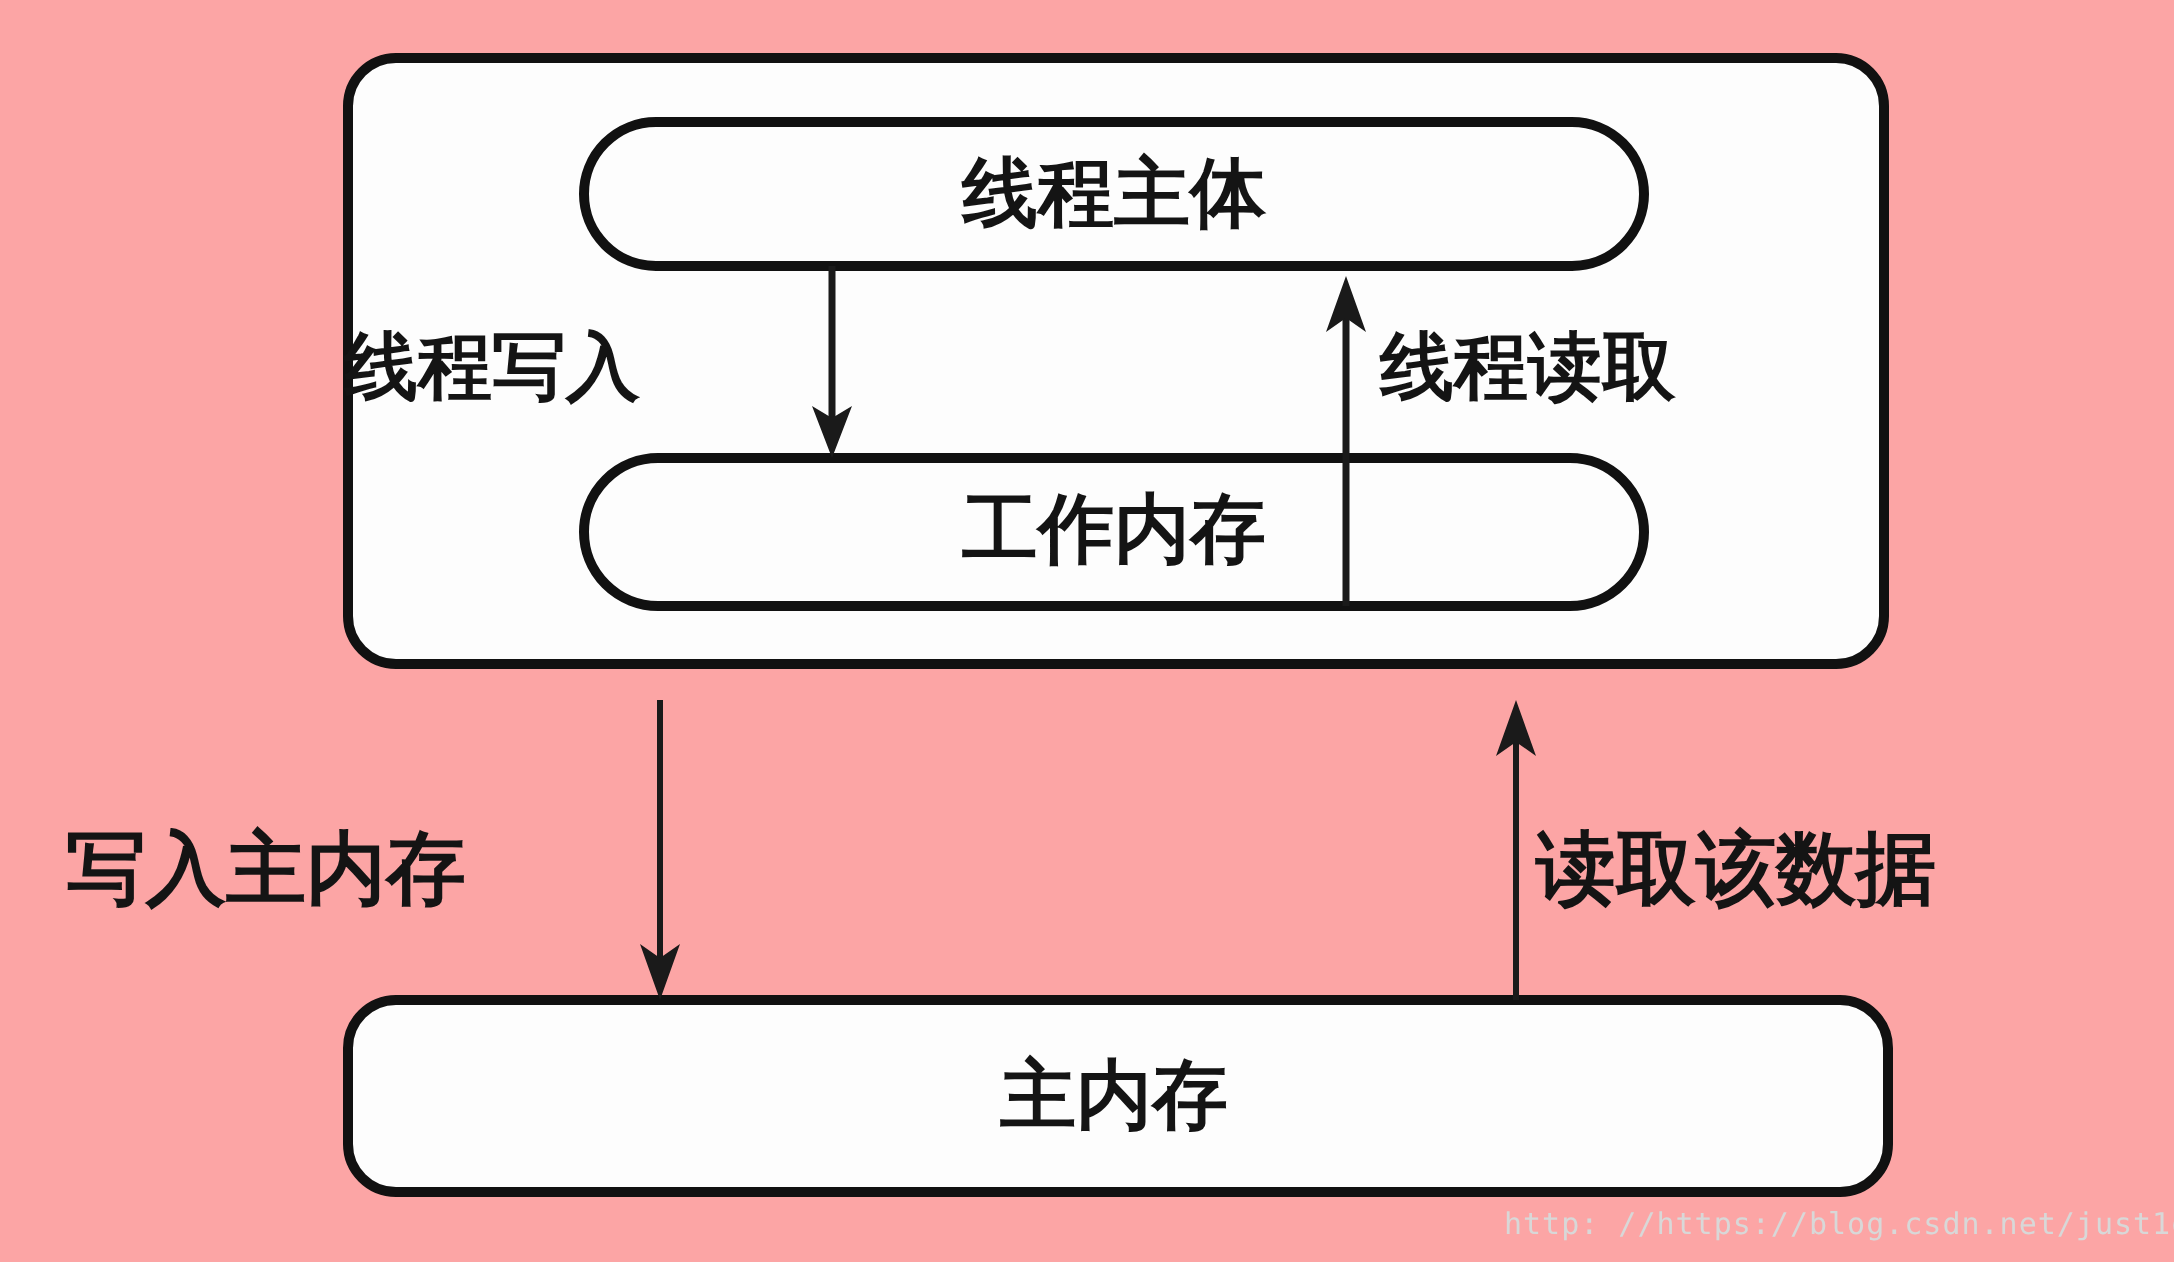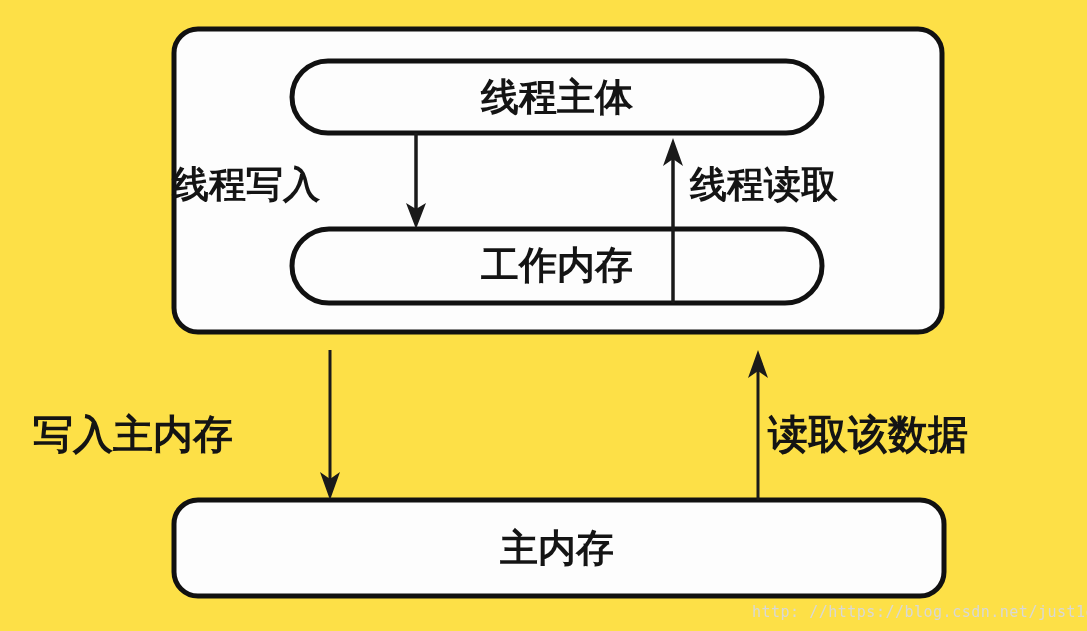--- a/index.html
+++ b/index.html
@@ -8,21 +8,21 @@
     padding: 0;
     background: #ffffff;
   }
   body {
     font-family: "DejaVu Sans", "Liberation Sans", sans-serif;
   }
   #canvas {
     position: relative;
     width: 1087px;
     height: 631px;
-    background: #fde047;
+    background: #fca5a5;
     overflow: hidden;
   }
   #diagram-svg {
     position: absolute;
     left: 0;
     top: 0;
     width: 1087px;
     height: 631px;
     display: block;
   }

